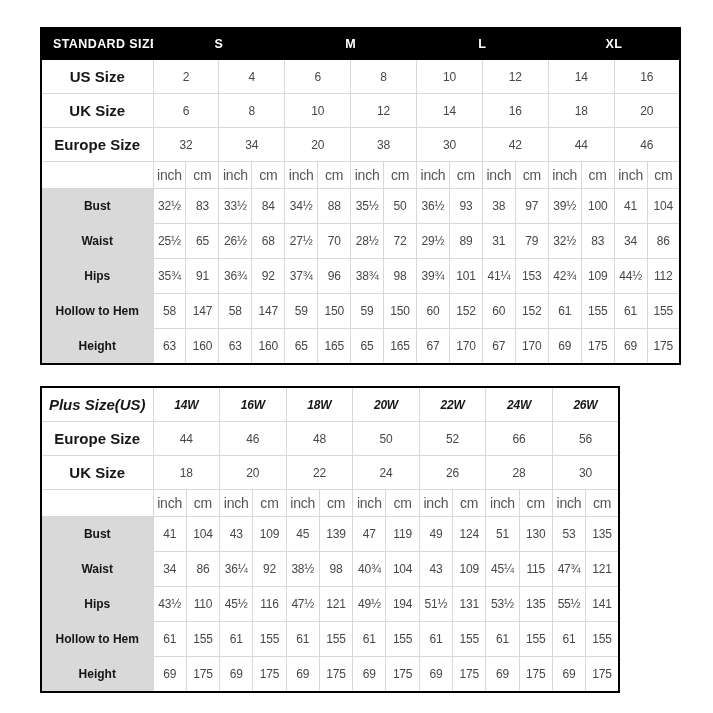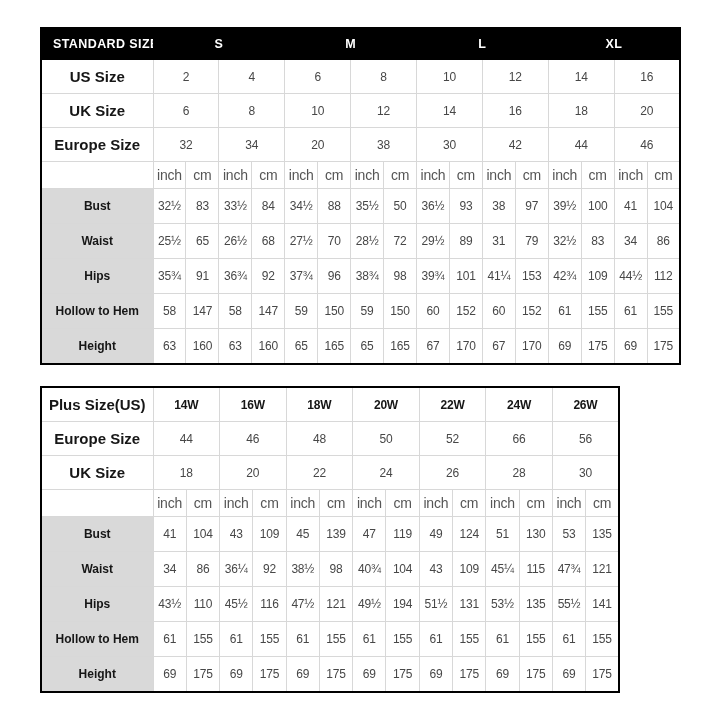--- a/index.html
+++ b/index.html
@@ -24,21 +24,21 @@
   }
   tr.hdr td{
     background:#000;color:#fff;font-weight:bold;
     font-size:12.5px;border-color:#000;height:30px;letter-spacing:0.4px;
   }
   tr.hdr td.lbl{text-align:left;padding-left:11px;}
   td.lbl{font-weight:bold;color:#161616;font-size:15px;letter-spacing:0;}
   td.mlbl{background:#d9d9d9;font-weight:bold;color:#161616;font-size:12px;letter-spacing:0;}
   tr.units td{font-size:14px;height:26px;color:#555;}
   tr.meas td{height:34px;}
-  tr.plus-hdr td{font-weight:bold;color:#161616;}
+  tr.plus-hdr td{font-weight:bold;color:#161616;font-style:italic;}
 </style>
 </head>
 <body>
 
 <div class="wrap">
   <table class="size-table" id="t1">
       <colgroup>
         <col style="width: 112px;">
         <col>
         <col>

